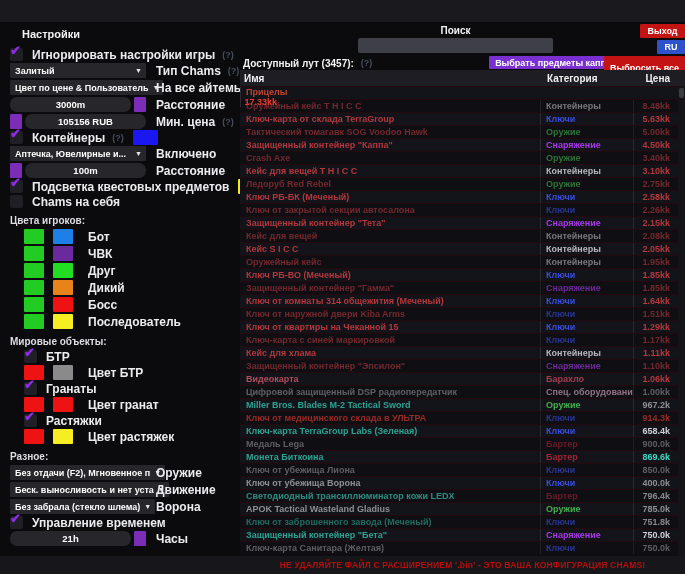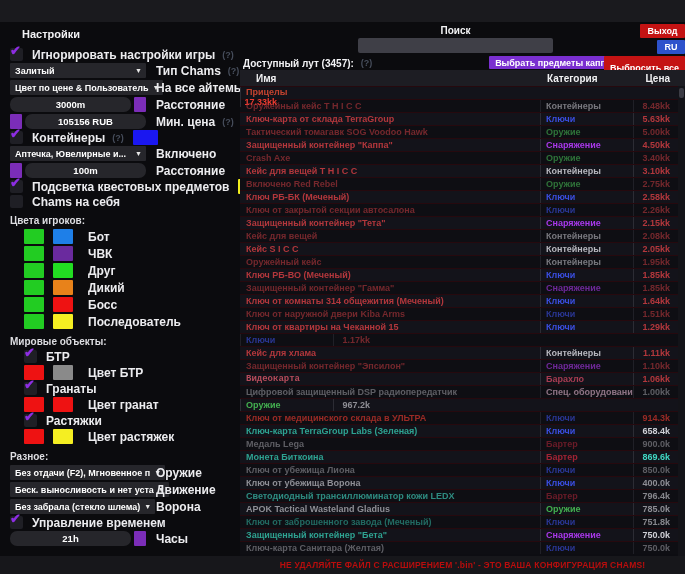--- a/index.html
+++ b/index.html
@@ -45,37 +45,37 @@
   .btn-exit{right:0;top:2px;width:45px;height:14px;background:#c41313;}
   .btn-ru{right:0;top:18px;width:28px;height:14px;background:#2d52cc;}
   .loothead{position:absolute;left:3px;top:34px;width:442px;height:14px;display:flex;align-items:center;}
   .loottitle{font-size:10px;color:#f2f2f4;}
   .btn-kappa{right:68px;top:34px;height:13px;padding:0 6px;background:#7a2fd0;}
   .btn-drop{right:0;top:34px;height:24px;padding:0 6px;background:#c41313;}
 
   .table{position:absolute;left:0;top:48px;width:445px;height:486px;background:#0d0d12;}
   .thead{display:flex;align-items:center;height:16px;background:#1d1d23;border-bottom:1px solid #26090e;}
   .thead span{font-size:10px;color:#f0f0f2;}
-  .h-name{flex:1;padding-left:16px;}
+  .h-name{flex:1;padding-left:4px;}
   .h-cat{width:87px;padding-left:5px;flex:none;}
   .h-price{width:36px;text-align:right;padding-right:6px;margin-right:9px;flex:none;}
   .tbody{height:468px;overflow:hidden;}
   .trow{display:flex;align-items:center;height:12px;border-top:1px solid #26090e;}
   .trow:first-child{border-top:none;flex-direction:column;}
   .trow span{font-size:9px;white-space:nowrap;overflow:hidden;}
   .c-name{flex:1;padding-left:6px;}
   .c-cat{width:87px;padding-left:5px;flex:none;border-left:1px solid #2c2c34;align-self:stretch;display:flex;align-items:center;}
   .c-price{width:36px;text-align:right;padding-right:2px;margin-right:13px;flex:none;border-left:1px solid #2c2c34;
            align-self:stretch;display:flex;align-items:center;justify-content:flex-end;}
   .trow:nth-child(odd){background:#13131a;}
   .trow:nth-child(even){background:#0e0e13;}
   .trow.dim span{opacity:.62;}
 
   
-  .tn-r{color:#b3373c;} .tn-rb{color:#f03c30;} .tn-p{color:#b64c5c;font-family:Liberation Mono, monospace;}
+  .tn-r{color:#b3373c;} .tn-rb{color:#f03c30;} .tn-p{color:#b64c5c;}
   .tn-g{color:#8e8e95;} .tn-t{color:#2ea291;} .tn-tb{color:#41d8c4;} .tn-w{color:#cfd0d6;}
   
   .kc-sights{color:#c4432f;} .kc-cont{color:#b6b6bd;} .kc-keys{color:#3a4ee0;}
   .kc-weap{color:#43b050;} .kc-gear{color:#a838ea;} .kc-junk{color:#a63c52;}
   .kc-spec{color:#dcb0c8;} .kc-barter{color:#a02334;}
 
   .sbar{position:absolute;right:0;top:16px;width:7px;height:470px;background:#131318;}
   .sthumb{position:absolute;right:1px;top:2px;width:5px;height:10px;background:#3c3c45;border-radius:2px;}
 </style>
 </head>
@@ -321,21 +321,21 @@
             <span class="c-name tn-r">Crash Axe</span>
             <span class="c-cat kc-weap">Оружие</span>
             <span class="c-price tn-r">3.40kk</span>
           </div>
           <div class="trow">
             <span class="c-name tn-r">Кейс для вещей T H I C C</span>
             <span class="c-cat kc-cont">Контейнеры</span>
             <span class="c-price tn-r">3.10kk</span>
           </div>
           <div class="trow dim">
-            <span class="c-name tn-r">Включено Red Rebel</span>
+            <span class="c-name tn-r">Ледоруб Red Rebel</span>
             <span class="c-cat kc-weap">Оружие</span>
             <span class="c-price tn-r">2.75kk</span>
           </div>
           <div class="trow">
             <span class="c-name tn-r">Ключ РБ-БК (Меченый)</span>
             <span class="c-cat kc-keys">Ключи</span>
             <span class="c-price tn-r">2.58kk</span>
           </div>
           <div class="trow dim">
             <span class="c-name tn-r">Ключ от закрытой секции автосалона</span>
@@ -381,20 +381,21 @@
             <span class="c-name tn-r">Ключ от наружной двери Kiba Arms</span>
             <span class="c-cat kc-keys">Ключи</span>
             <span class="c-price tn-r">1.51kk</span>
           </div>
           <div class="trow">
             <span class="c-name tn-r">Ключ от квартиры на Чеканной 15</span>
             <span class="c-cat kc-keys">Ключи</span>
             <span class="c-price tn-r">1.29kk</span>
           </div>
           <div class="trow dim">
+            <span class="c-name tn-r">Ключ-карта с синей маркировкой</span>
             <span class="c-cat kc-keys">Ключи</span>
             <span class="c-price tn-r">1.17kk</span>
           </div>
           <div class="trow">
             <span class="c-name tn-r">Кейс для хлама</span>
             <span class="c-cat kc-cont">Контейнеры</span>
             <span class="c-price tn-r">1.11kk</span>
           </div>
           <div class="trow dim">
             <span class="c-name tn-r">Защищенный контейнер "Эпсилон"</span>
@@ -405,20 +406,21 @@
             <span class="c-name tn-p">Видеокарта</span>
             <span class="c-cat kc-junk">Барахло</span>
             <span class="c-price tn-r">1.06kk</span>
           </div>
           <div class="trow dim">
             <span class="c-name tn-g">Цифровой защищенный DSP радиопередатчик</span>
             <span class="c-cat kc-spec">Спец. оборудование</span>
             <span class="c-price tn-g">1.00kk</span>
           </div>
           <div class="trow">
+            <span class="c-name tn-t">Miller Bros. Blades M-2 Tactical Sword</span>
             <span class="c-cat kc-weap">Оружие</span>
             <span class="c-price tn-g">967.2k</span>
           </div>
           <div class="trow dim">
             <span class="c-name tn-rb">Ключ от медицинского склада в УЛЬТРА</span>
             <span class="c-cat kc-keys">Ключи</span>
             <span class="c-price tn-rb">914.3k</span>
           </div>
           <div class="trow">
             <span class="c-name tn-t">Ключ-карта TerraGroup Labs (Зеленая)</span>

